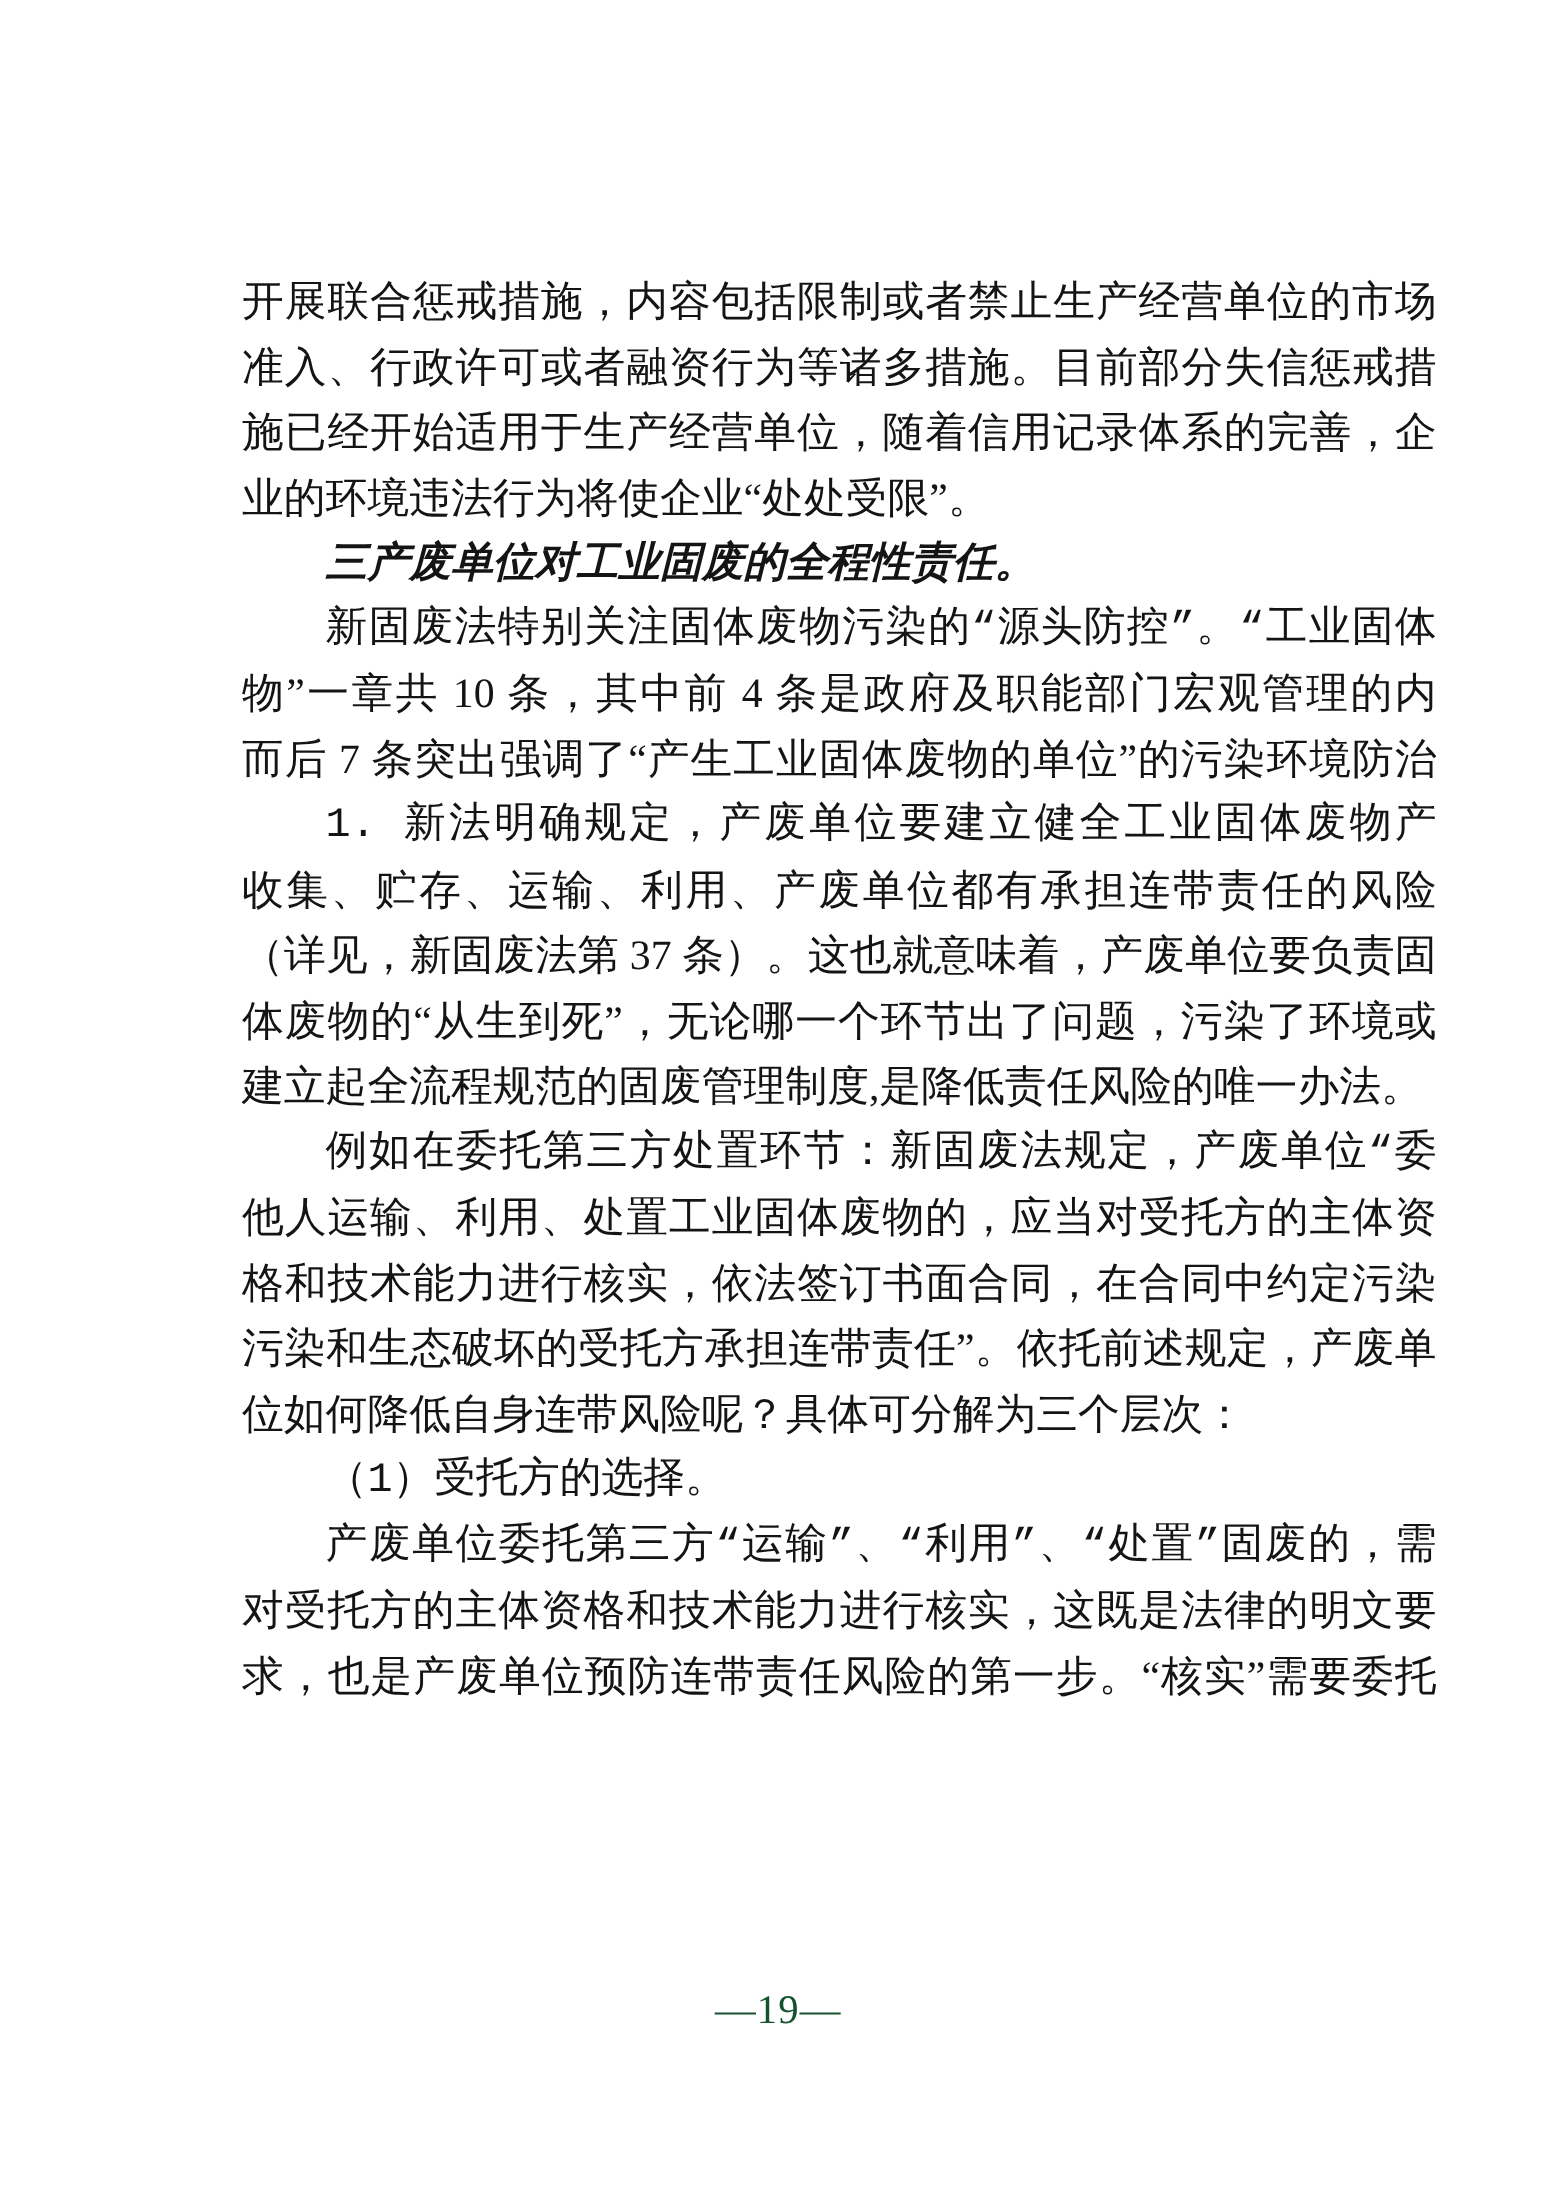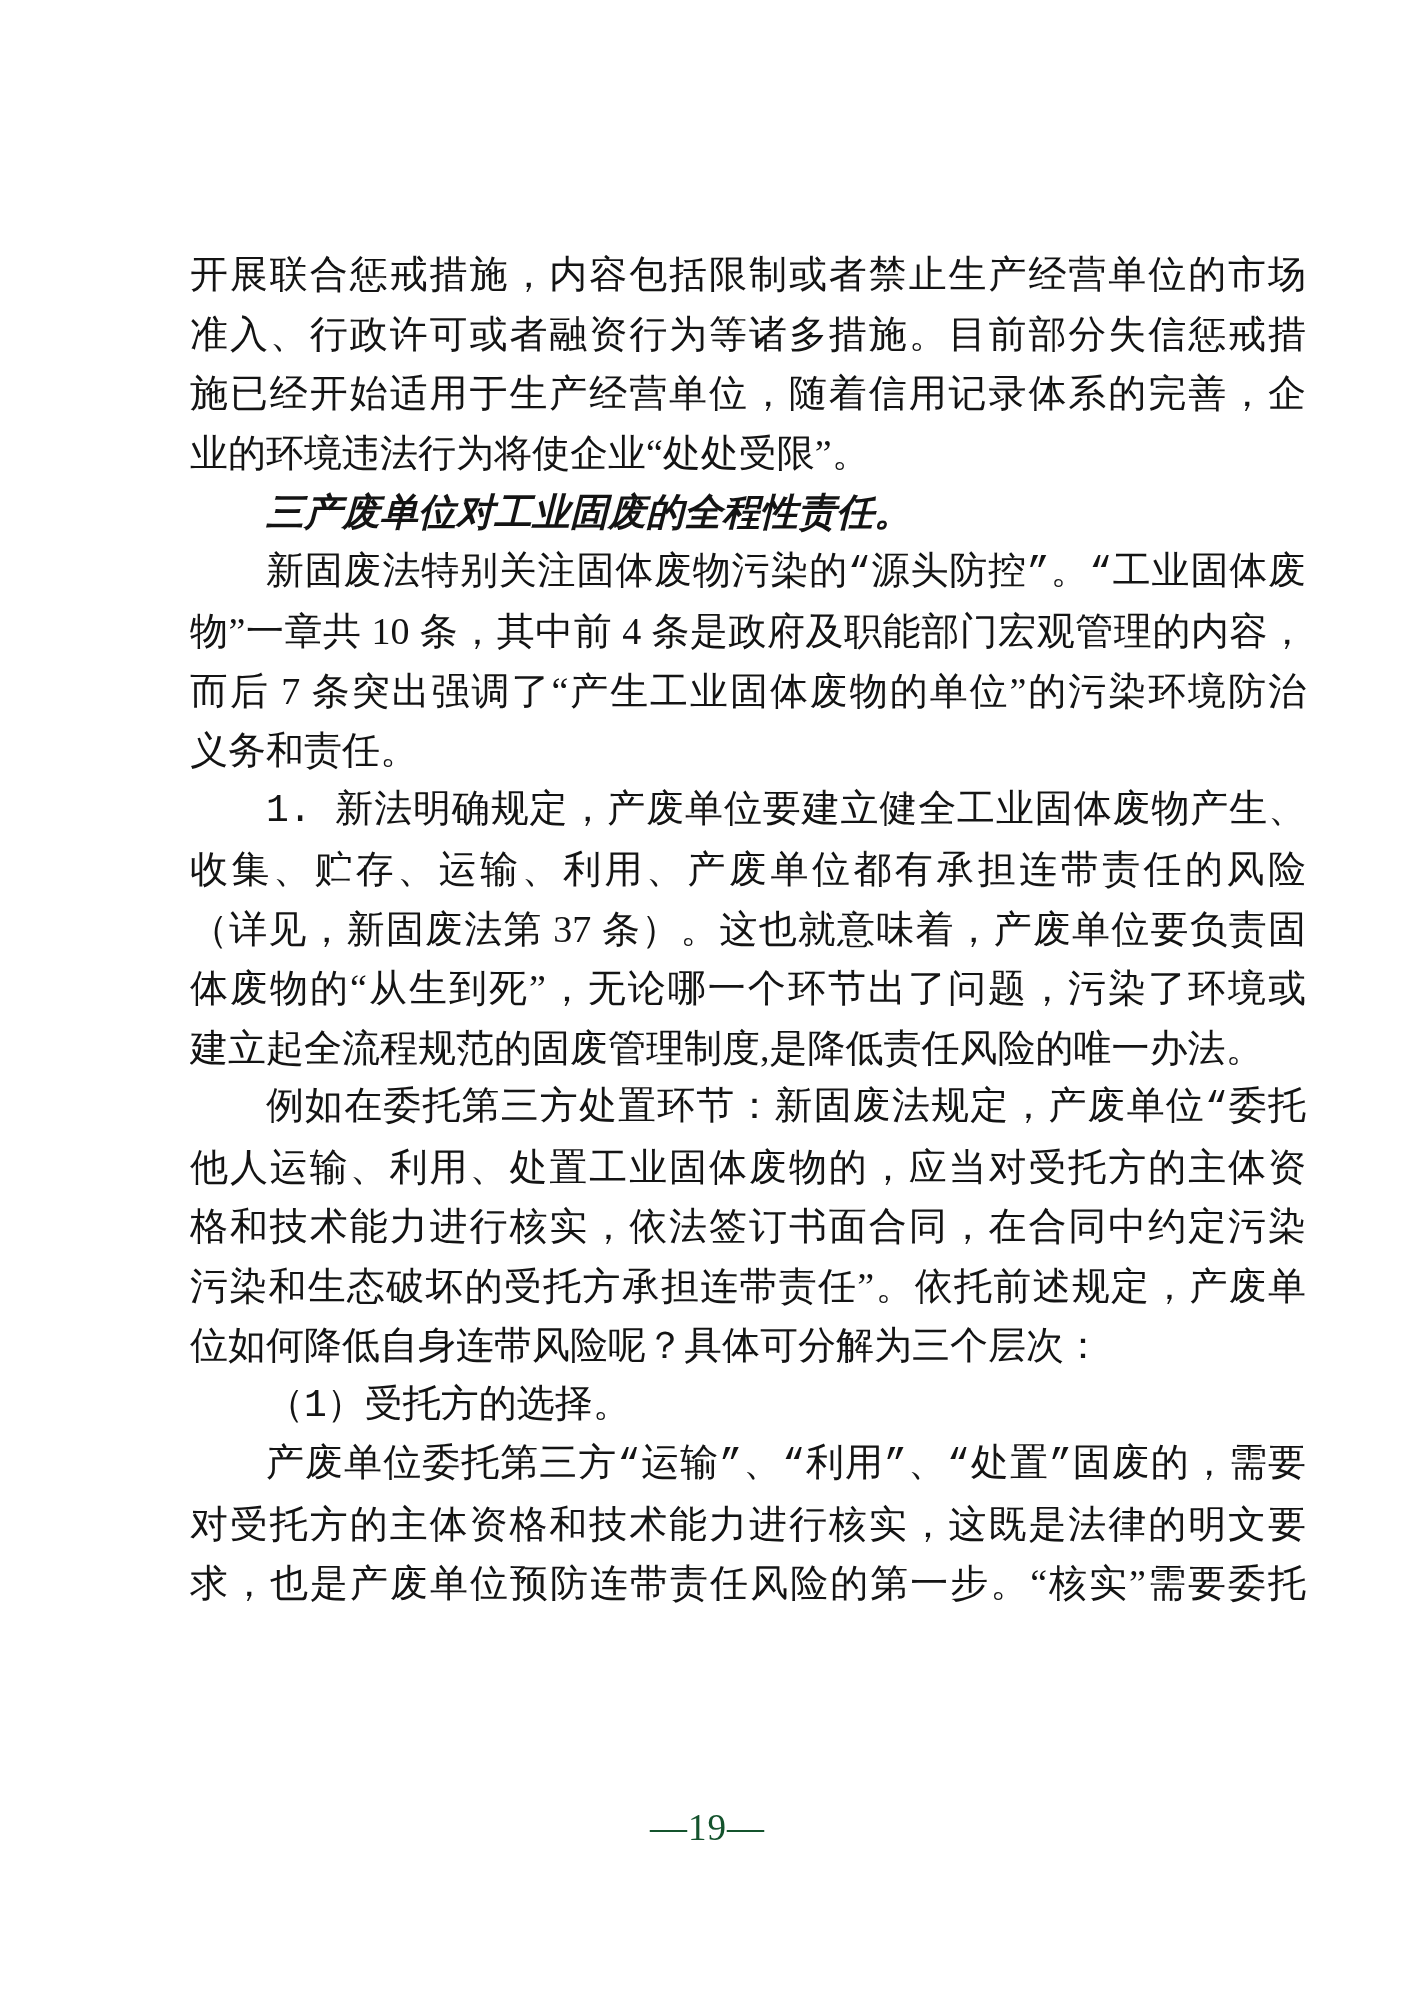--- a/index.html
+++ b/index.html
@@ -22,20 +22,21 @@
     left: 190px;
     top: 245px;
     width: 1116px;
     font-size: 38px;
     line-height: 59.5px;
   }
   .line {
     text-align: left;
     height: 59.5px;
     overflow: hidden;
+    margin-left: 30px;
   }
   .line.justify {
     text-align: justify;
     text-align-last: justify;
     text-justify: inter-character;
   }
   .line.indent {
     text-indent: 76px;
     font-family: Liberation Mono, monospace;
   }
@@ -61,21 +62,20 @@
 <div class="page">
   <div class="doc-body">
       <div class="line justify">开展联合惩戒措施，内容包括限制或者禁止生产经营单位的市场</div>
       <div class="line justify">准入、行政许可或者融资行为等诸多措施。目前部分失信惩戒措</div>
       <div class="line justify">施已经开始适用于生产经营单位，随着信用记录体系的完善，企</div>
       <div class="line">业的环境违法行为将使企业“处处受限”。</div>
       <div class="line heading indent">三产废单位对工业固废的全程性责任。</div>
       <div class="line indent justify">新固废法特别关注固体废物污染的“源头防控”。“工业固体废</div>
       <div class="line justify">物”一章共 10 条，其中前 4 条是政府及职能部门宏观管理的内容，</div>
       <div class="line justify">而后 7 条突出强调了“产生工业固体废物的单位”的污染环境防治</div>
-      <div class="line">义务和责任。</div>
       <div class="line indent justify">1. 新法明确规定，产废单位要建立健全工业固体废物产生、</div>
       <div class="line justify">收集、贮存、运输、利用、产废单位都有承担连带责任的风险</div>
       <div class="line justify">（详见，新固废法第 37 条）。这也就意味着，产废单位要负责固</div>
       <div class="line justify">体废物的“从生到死”，无论哪一个环节出了问题，污染了环境或</div>
       <div class="line">建立起全流程规范的固废管理制度,是降低责任风险的唯一办法。</div>
       <div class="line indent justify">例如在委托第三方处置环节：新固废法规定，产废单位“委托</div>
       <div class="line justify">他人运输、利用、处置工业固体废物的，应当对受托方的主体资</div>
       <div class="line justify">格和技术能力进行核实，依法签订书面合同，在合同中约定污染</div>
       <div class="line justify">污染和生态破坏的受托方承担连带责任”。依托前述规定，产废单</div>
       <div class="line">位如何降低自身连带风险呢？具体可分解为三个层次：</div>

